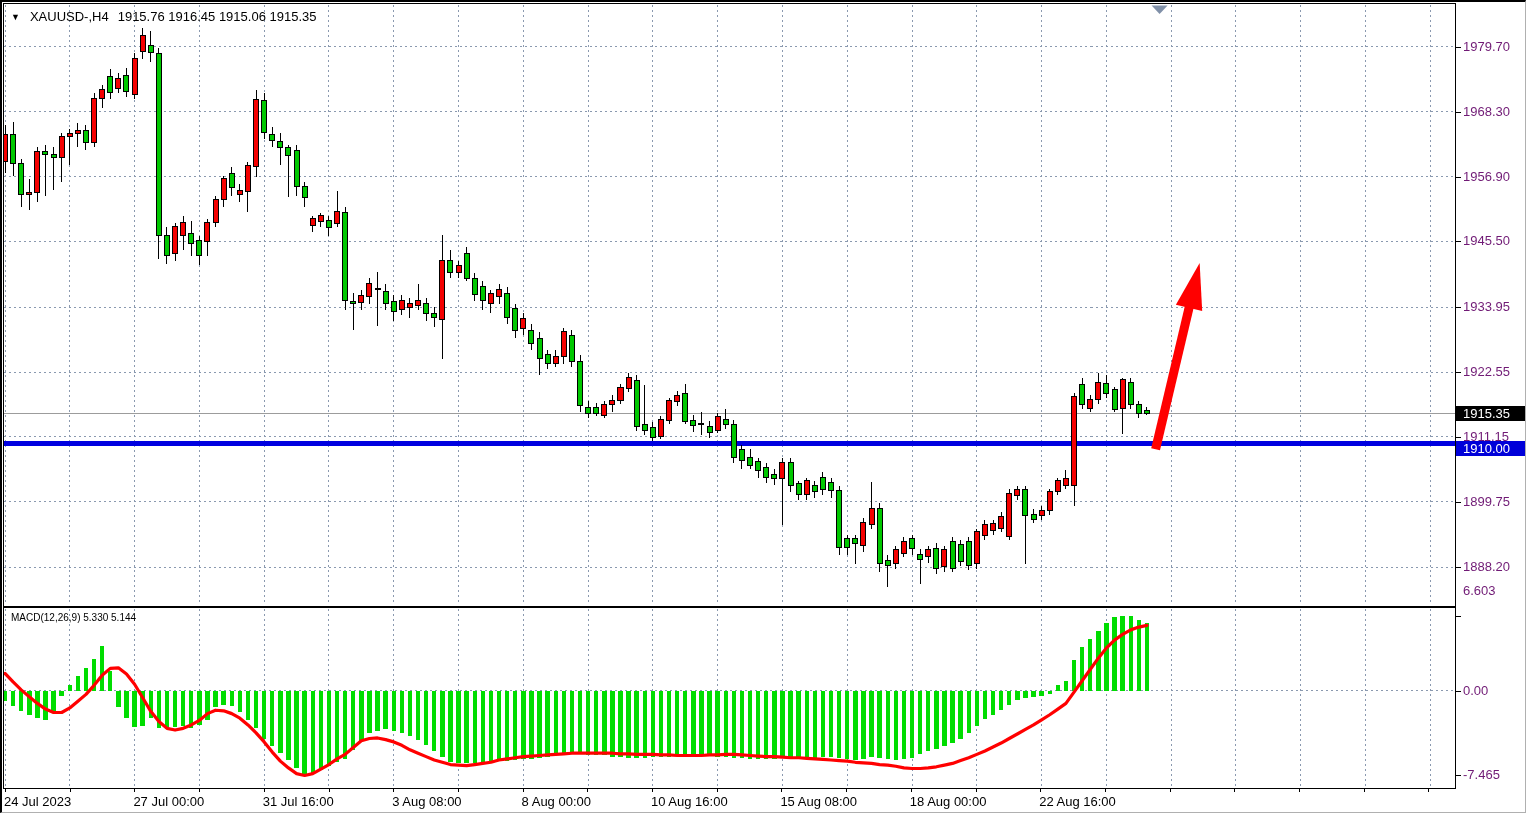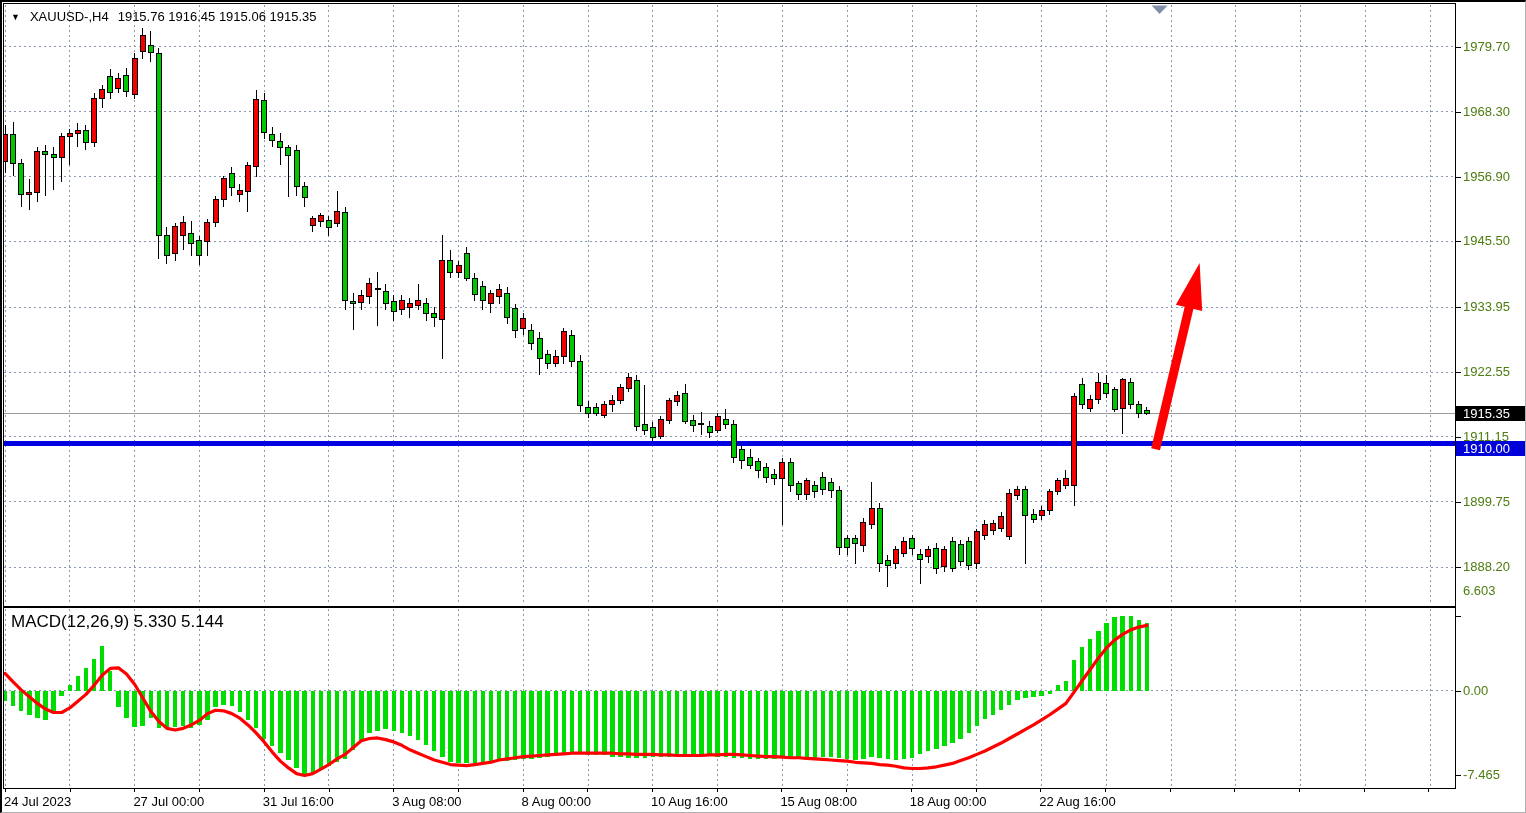--- a/index.html
+++ b/index.html
@@ -12,23 +12,23 @@
   }
   .plot{position:absolute;background:#fff;border:1px solid #000;}
   #mainPlot{left:1px;top:1px;width:1451px;height:602px;}
   #macdPlot{left:1px;top:605px;width:1451px;height:180px;}
   .plot svg{display:block;width:100%;height:100%;}
   #symbolHeader{
     position:absolute;left:7px;top:5px;font-size:13px;color:#000;
     display:flex;align-items:center;gap:9px;white-space:nowrap;
   }
   #symbolHeader .dd{font-size:9px;margin-right:1px;cursor:pointer;}
-  #macdHeader{position:absolute;left:7px;top:4px;font-size:17px;color:#000;white-space:nowrap;}
+  #macdHeader{position:absolute;left:7px;top:4px;font-size:10px;color:#000;white-space:nowrap;}
   #axisLayer{position:absolute;left:0;top:0;width:1526px;height:813px;pointer-events:none;}
-  .pxlab{position:absolute;left:1461px;font-size:13px;color:#4d7c0f;white-space:nowrap;}
+  .pxlab{position:absolute;left:1461px;font-size:13px;color:#701a75;white-space:nowrap;}
   .ptick{position:absolute;left:1454px;width:5px;height:1px;background:#000;}
   .ttick{position:absolute;width:1px;height:4px;background:#000;top:786px;}
   .tlab{position:absolute;top:792px;font-size:13px;color:#000;white-space:nowrap;}
   .badge{
     position:absolute;left:1454px;width:72px;height:15px;color:#fff;
     font-size:13px;line-height:15px;padding-left:7px;box-sizing:border-box;white-space:nowrap;
   }
   #curBadge{background:#000000;top:404px;}
   #lvlBadge{background:#0000d9;top:439px;}
 </style>

